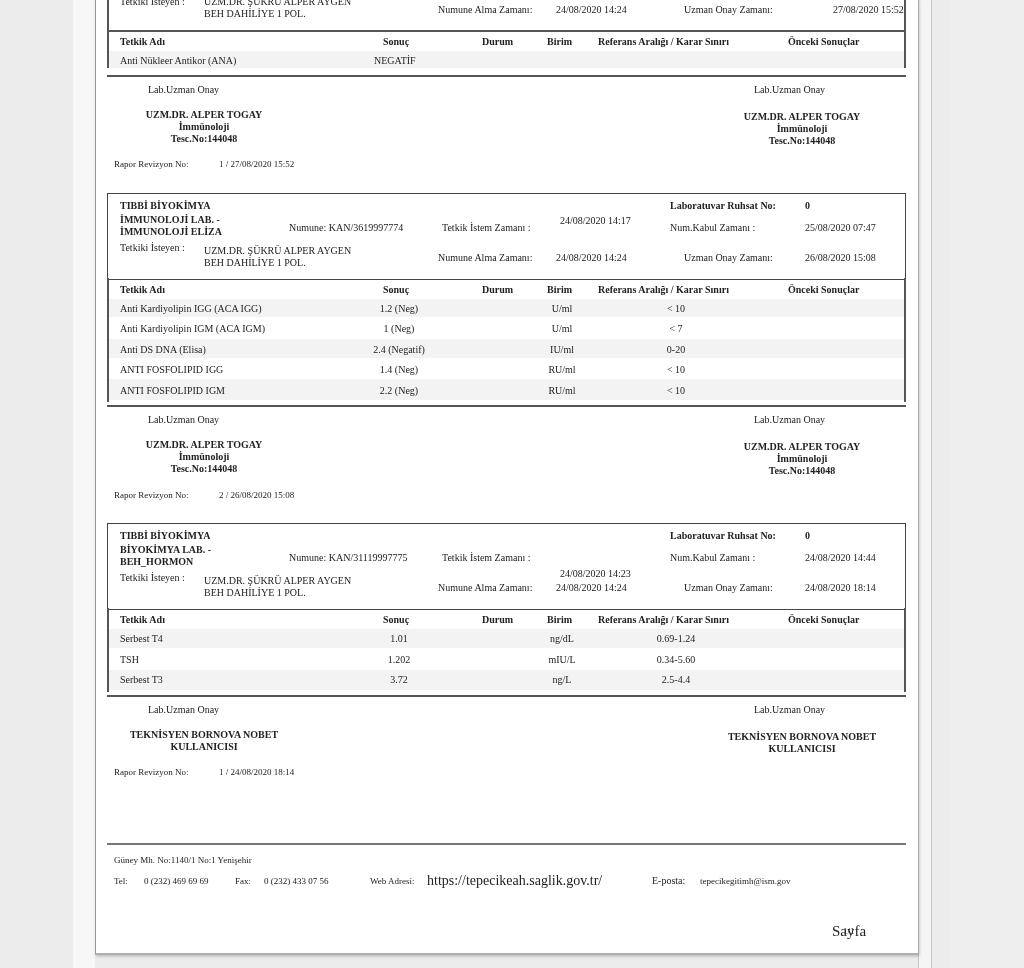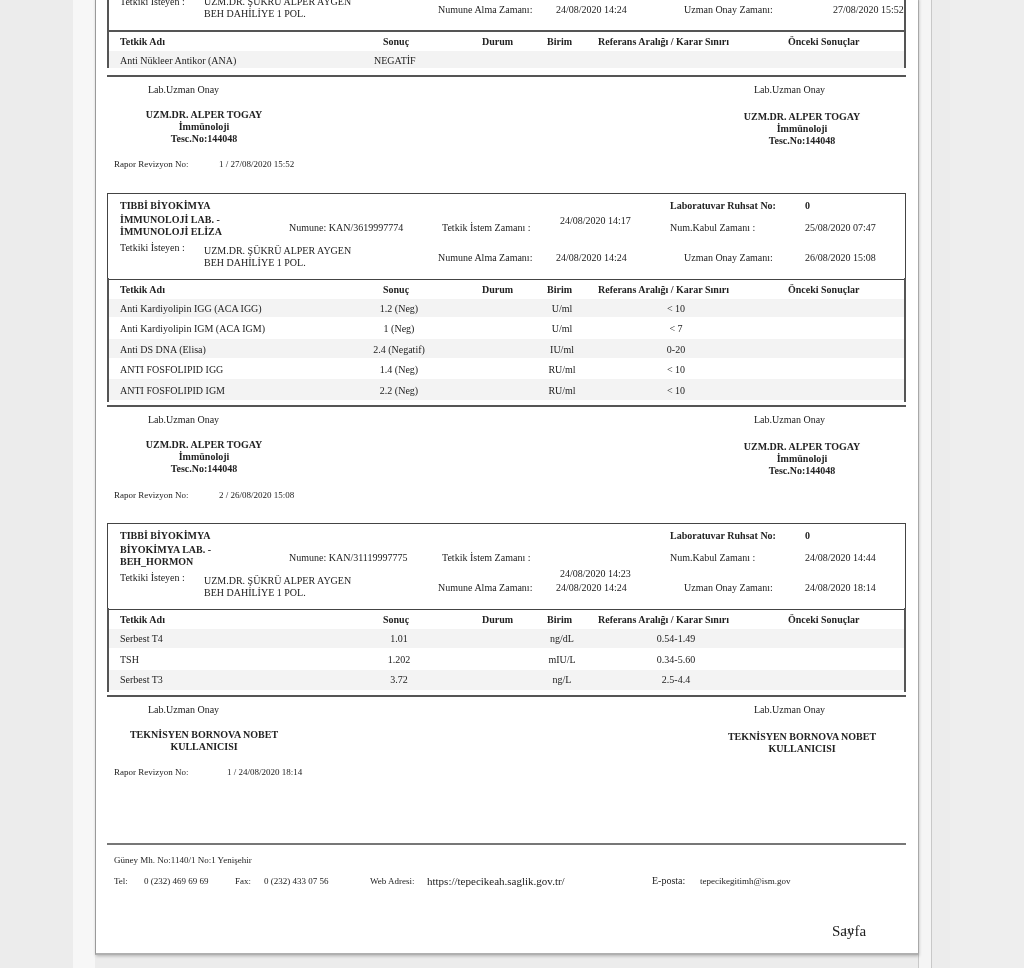--- a/index.html
+++ b/index.html
@@ -200,21 +200,21 @@
       <span class="abs b" style="left:502px;top:616px;">Referans Aralığı / Karar Sınırı</span>
       <span class="abs b" style="left:692px;top:616px;">Önceki Sonuçlar</span>
     </div>
     <div class="row-stripe" style="left:13px;top:631px;width:795px;height:19px;"></div>
     <div class="row-stripe" style="left:13px;top:672px;width:795px;height:20px;"></div>
 
     <div>
       <span class="abs" style="left:24px;top:635px;">Serbest T4</span>
       <span class="abs center" style="left:303px;top:635px;">1.01</span>
       <span class="abs center" style="left:466px;top:635px;">ng/dL</span>
-      <span class="abs center" style="left:580px;top:635px;">0.54-1.49</span>
+      <span class="abs center" style="left:580px;top:635px;">0.69-1.24</span>
     </div>
     <div>
       <span class="abs" style="left:24px;top:656px;">TSH</span>
       <span class="abs center" style="left:303px;top:656px;">1.202</span>
       <span class="abs center" style="left:466px;top:656px;text-align:center;">mIU/L</span>
       <span class="abs center" style="left:580px;top:656px;">0.34-5.60</span>
     </div>
     <div>
       <span class="abs" style="left:24px;top:676px;">Serbest T3</span>
       <span class="abs center" style="left:303px;top:676px;">3.72</span>
@@ -229,30 +229,30 @@
       <span class="abs" style="left:52px;top:706px;">Lab.Uzman Onay</span>
       <span class="abs b center" style="left:108px;top:731px;">TEKNİSYEN BORNOVA NOBET</span>
       <span class="abs b center" style="left:108px;top:743px;">KULLANICISI</span>
     </div>
     <div>
       <span class="abs" style="left:658px;top:706px;">Lab.Uzman Onay</span>
       <span class="abs b center" style="left:706px;top:733px;">TEKNİSYEN BORNOVA NOBET</span>
       <span class="abs b center" style="left:706px;top:745px;">KULLANICISI</span>
     </div>
     <span class="abs" style="left:18px;top:768px;font-size:9px;">Rapor Revizyon No:</span>
-    <span class="abs" style="left:123px;top:768px;font-size:9px;margin-left:8px;">1 / 24/08/2020 18:14</span>
+    <span class="abs" style="left:123px;top:768px;font-size:9px;">1 / 24/08/2020 18:14</span>
   </div>
 
   <div class="hline" style="left:11px;top:845px;width:799px;background:#777;"></div>
   <div>
     <span class="abs" style="left:18px;top:856px;font-size:9px;">Güney Mh. No:1140/1 No:1 Yenişehir</span>
     <span class="abs" style="left:18px;top:877px;font-size:9px;">Tel:</span>
     <span class="abs" style="left:48px;top:877px;font-size:9px;">0 (232) 469 69 69</span>
     <span class="abs" style="left:139px;top:877px;font-size:9px;">Fax:</span>
     <span class="abs" style="left:168px;top:877px;font-size:9px;">0 (232) 433 07 56</span>
     <span class="abs" style="left:274px;top:877px;font-size:9px;">Web Adresi:</span>
-    <span class="abs" style="left:331px;top:877px;font-size:11px;text-align:right;">https://tepecikeah.saglik.gov.tr/</span>
+    <span class="abs" style="left:331px;top:877px;font-size:14px;text-align:right;">https://tepecikeah.saglik.gov.tr/</span>
     <span class="abs" style="left:556px;top:877px;font-size:10px;">E-posta:</span>
     <span class="abs" style="left:604px;top:877px;font-size:9px;">tepecikegitimh@ism.gov</span>
     <span class="abs" style="left:736px;top:927px;font-size:15px;">Sayfa</span>
     <span class="abs" style="left:747px;top:927px;font-size:9px;">1/1</span>
   </div>
 </div>
 
 </body></html>

